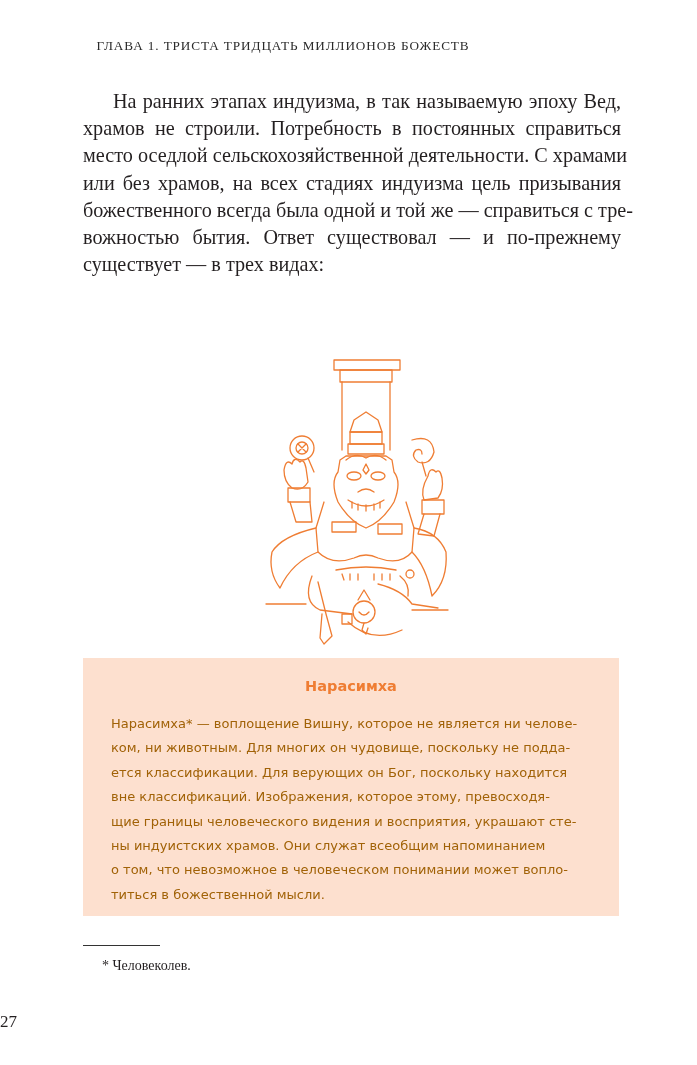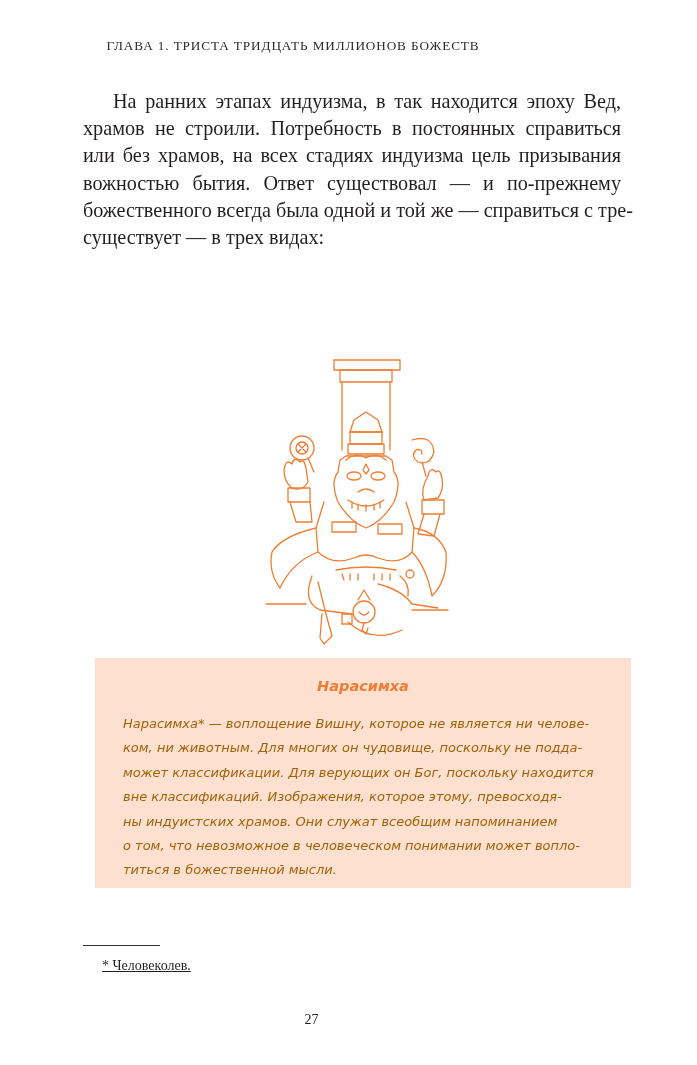--- a/index.html
+++ b/index.html
@@ -17,21 +17,20 @@
     .running-head {
       position: absolute;
       top: 38px;
       left: 0;
       width: 566px;
       text-align: center;
       font-family: "Liberation Serif", "DejaVu Serif", serif;
       font-size: 13.2px;
       letter-spacing: 0.9px;
       color: #2b2b2b;
-      margin-left: 10px;
     }
     .body-text {
       position: absolute;
       top: 88px;
       left: 83px;
       width: 538px;
       font-family: "Liberation Serif", "DejaVu Serif", serif;
       font-size: 20.2px;
       line-height: 27.2px;
       color: #231f20;
@@ -51,25 +50,24 @@
     .illustration {
       position: absolute;
       top: 352px;
       left: 262px;
       width: 190px;
       height: 296px;
     }
     .sidebar-box {
       position: absolute;
       top: 658px;
-      left: 95px;
+      left: 83px;
       width: 536px;
-      height: 230px;
+      height: 258px;
       background: #fde0cf;
-      font-style: italic;
     }
     .sidebar-title {
       position: absolute;
       top: 20px;
       left: 0;
       width: 536px;
       text-align: center;
       font-family: "DejaVu Sans", "Liberation Sans", sans-serif;
       font-weight: bold;
       font-size: 14.5px;
@@ -97,44 +95,44 @@
       height: 1px;
       background: #333;
     }
     .footnote {
       position: absolute;
       top: 958px;
       left: 102px;
       font-family: "Liberation Serif", "DejaVu Serif", serif;
       font-size: 14px;
       color: #231f20;
-      text-decoration: underline;
     }
     .page-number {
       position: absolute;
       top: 1012px;
       left: 0;
       width: 623px;
-      text-align: center;
-      font-family: "Liberation Serif", "DejaVu Serif", serif;
-      font-size: 14px;
+      text-align: left;
+      font-family: "Liberation Serif", "DejaVu Serif", serif;
+      font-size: 17px;
       color: #231f20;
     }
   </style>
 </head>
 <body>
 
 <div class="running-head">ГЛАВА 1. ТРИСТА ТРИДЦАТЬ МИЛЛИОНОВ БОЖЕСТВ</div>
 
 <div class="body-text">
-  <span class="line first">На ранних этапах индуизма, в так находится эпоху Вед,</span>
+  <span class="line first">На ранних этапах индуизма, в так называемую эпоху Вед,</span>
   <span class="line">храмов не строили. Потребность в постоянных справиться</span>
+  <span class="line">место оседлой сельскохозяйственной деятельности. С храмами</span>
   <span class="line">или без храмов, на всех стадиях индуизма цель призывания</span>
+  <span class="line">божественного всегда была одной и той же — справиться с тре-</span>
   <span class="line">вожностью бытия. Ответ существовал — и по-прежнему</span>
-  <span class="line">божественного всегда была одной и той же — справиться с тре-</span>
   <span class="line last">существует — в трех видах:</span>
 </div>
 
 <div class="illustration">
   <svg width="190" height="296" viewBox="0 0 190 296" fill="none" stroke="#ef7d33" stroke-width="1.3" stroke-linecap="round" stroke-linejoin="round">
 
     <rect x="72" y="8" width="66" height="10"></rect>
     <rect x="78" y="18" width="52" height="12"></rect>
     <line x1="80" y1="30" x2="80" y2="98"></line>
     <line x1="128" y1="30" x2="128" y2="98"></line>
@@ -195,22 +193,23 @@
     <path d="M86 270 Q110 292 140 278"></path>
     <rect x="80" y="262" width="10" height="10"></rect>
   </svg>
 </div>
 
 <div class="sidebar-box">
   <div class="sidebar-title">Нарасимха</div>
   <div class="sidebar-body">
     <span class="line">Нарасимха* — воплощение Вишну, которое не является ни челове-</span>
     <span class="line">ком, ни животным. Для многих он чудовище, поскольку не подда-</span>
-    <span class="line">может классификации. Для верующих он Бог, поскольку находится</span>
+    <span class="line">ется классификации. Для верующих он Бог, поскольку находится</span>
     <span class="line">вне классификаций. Изображения, которое этому, превосходя-</span>
+    <span class="line">щие границы человеческого видения и восприятия, украшают сте-</span>
     <span class="line">ны индуистских храмов. Они служат всеобщим напоминанием</span>
     <span class="line">о том, что невозможное в человеческом понимании может вопло-</span>
     <span class="line">титься в божественной мысли.</span>
   </div>
 </div>
 
 <div class="footnote-rule"></div>
 <div class="footnote">* Человеколев.</div>
 
 <div class="page-number">27</div>

